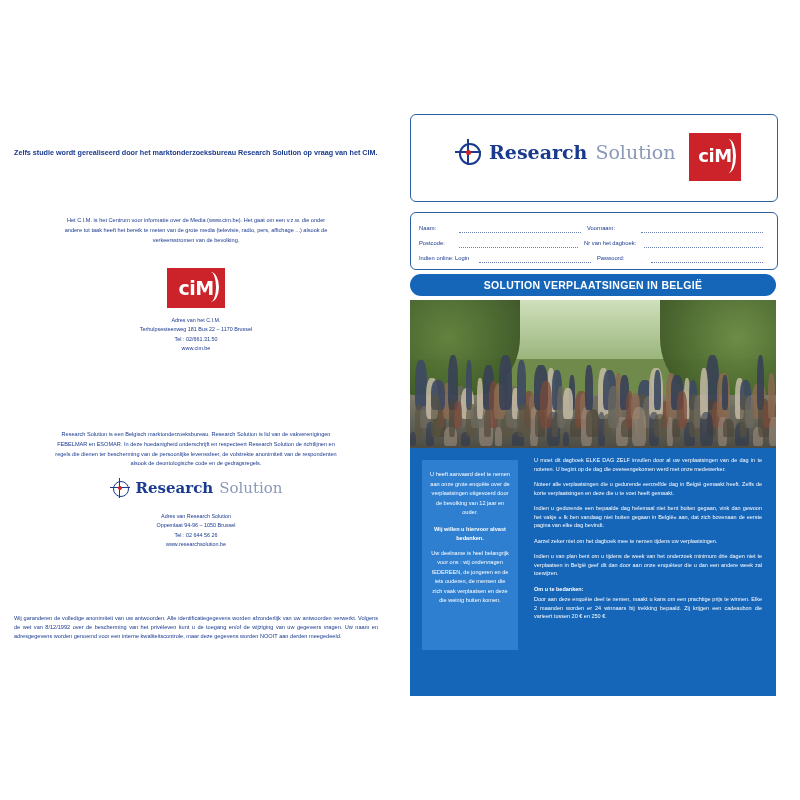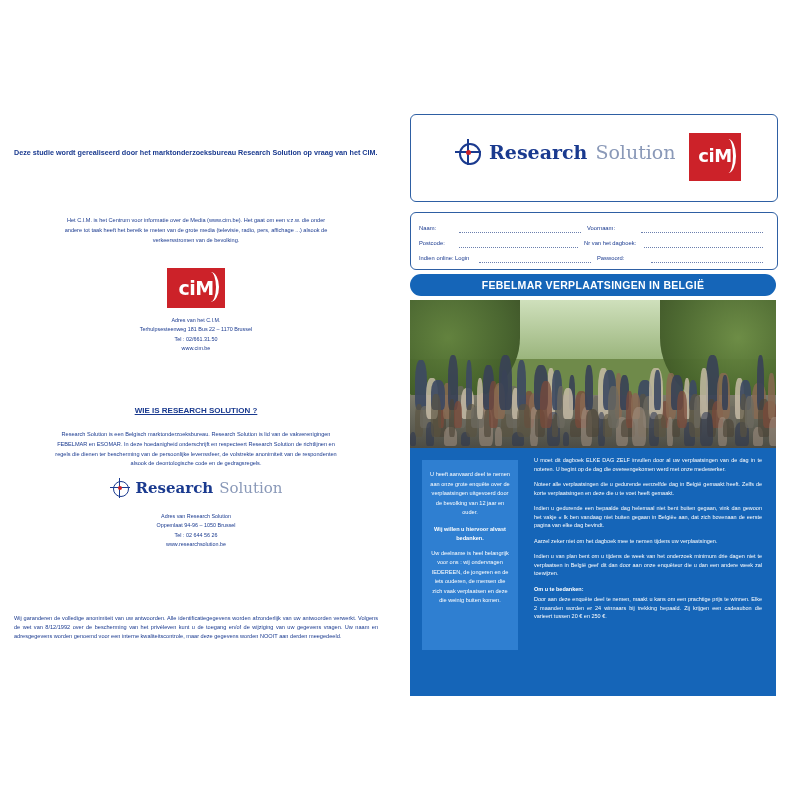--- a/index.html
+++ b/index.html
@@ -422,39 +422,38 @@
     text-align: justify;
   }
   .rp-textpanel .rightcol p { margin: 0 0 7px 0; }
   .rp-textpanel .rightcol p.b { font-weight: bold; margin-bottom: 2px; }
 </style>
 </head>
 <body>
 
 <div class="left-page">
 
-  <div class="lp-headline">Deze studie wordt gerealiseerd door het marktonderzoeksbureau Research Solution op vraag van het CIM.</div>
+  <div class="lp-headline">Zelfs studie wordt gerealiseerd door het marktonderzoeksbureau Research Solution op vraag van het CIM.</div>
 
   <div class="lp-para-1">Het C.I.M. is het Centrum voor informatie over de Media (www.cim.be). Het gaat om een v.z.w. die onder andere tot taak heeft het bereik te meten van de grote media (televisie, radio, pers, affichage ...) alsook de verkeersstromen van de bevolking.</div>
 
   <div class="cim-logo-block">
     <span class="cim-logo">
       <span class="cim-text">ciM</span>
       <span class="cim-swoop"></span>
     </span>
   </div>
 
   <div class="lp-addr-1">
     <div>Adres van het C.I.M.</div>
     <div>Terhulpsesteenweg 181 Bus 22 – 1170 Brussel</div>
     <div>Tel : 02/661.31.50</div>
     <div>www.cim.be</div>
   </div>
 
-  <div class="lp-title-2">WIE IS RESEARCH SOLUTION ?</div>
   <div class="lp-para-2">Research Solution is een Belgisch marktonderzoeksbureau. Research Solution is lid van de vakverenigingen  FEBELMAR en ESOMAR. In deze hoedanigheid onderschrijft en respecteert Research Solution de richtlijnen en regels die dienen ter bescherming van de persoonlijke levenssfeer, de volstrekte anonimiteit van de respondenten alsook de deontologische code en de gedragsregels.</div>
 
   <div class="rs-logo-block">
     <span class="rs-logo">
       <span class="rs-mark">
         <span class="hl"></span>
           <span class="vl"></span>
         <span class="ring"></span>
           <span class="dot"></span>
       </span>
@@ -506,21 +505,21 @@
       <span class="fline"></span>
     </div>
     <div class="form-row r3">
       <span class="fl3">Indien online: Login</span>
       <span class="fline"></span>
       <span class="fl2">Paswoord:</span>
       <span class="fline"></span>
     </div>
   </div>
 
-  <div class="rp-banner">FEBELMAR VERPLAATSINGEN IN BELGIË</div>
+  <div class="rp-banner">SOLUTION VERPLAATSINGEN IN BELGIË</div>
 
   <div class="rp-photo">
     <div class="sky"></div>
     <div class="trees-l"></div>
     <div class="trees-r"></div>
     <div class="ground"></div>
     <div class="crowd" id="crowd">
         <span class="p" style="left:0px;bottom:2px;width:6px;height:14px;background:#2b3550;opacity:0.55"></span>
         <span class="p" style="left:22.7px;bottom:11px;width:13px;height:28px;background:#4c4436;opacity:0.64"></span>
         <span class="p" style="left:45.4px;bottom:20px;width:11px;height:42px;background:#6d6a60;opacity:0.73"></span>

